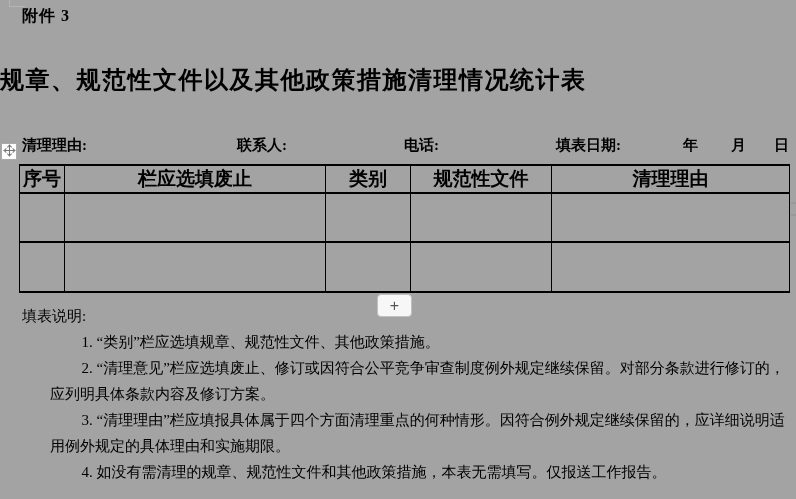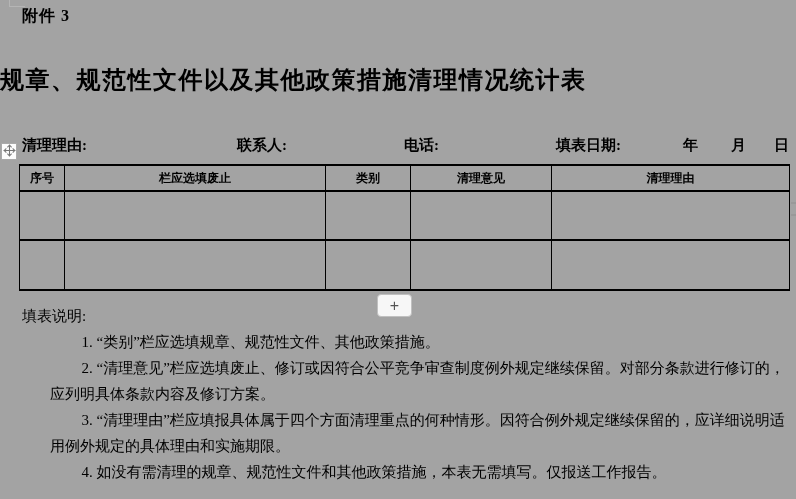--- a/index.html
+++ b/index.html
@@ -50,21 +50,21 @@
   
   .stat-table {
     position: absolute; left: 19px; top: 164px;
     border-collapse: collapse; table-layout: fixed;
     width: 770px;
   }
   .stat-table th, .stat-table td {
     border: 1px solid #000;
     border-top-width: 2px; border-bottom-width: 2px;
     padding: 0; text-align: center; vertical-align: middle;
-    font-size: 12px; overflow: hidden;
+    font-size: 19px; overflow: hidden;
   }
   .stat-table th { font-weight: bold; height: 26px; }
   .stat-table tr.body-row-1 td { height: 49px; }
   .stat-table tr.body-row-2 td { height: 50px; }
   
   .add-row-btn {
     position: absolute; left: 377px; top: 294px; width: 35px; height: 23px;
     background: #f7f7f7; border: 1px solid #c0c0c0; border-radius: 4px;
     display: flex; align-items: center; justify-content: center;
     font-family: "Liberation Sans", "DejaVu Sans", sans-serif;
@@ -120,21 +120,21 @@
         <col style="width:261px">
         <col style="width:85px">
       <col style="width:141px">
         <col style="width:238px">
     </colgroup>
     <tbody>
         <tr>
       <th>序号</th>
       <th>栏应选填废止</th>
       <th>类别</th>
-      <th>清理意见</th>
+      <th>规范性文件</th>
       <th>清理理由</th>
     </tr>
     <tr class="body-row-1">
       <td></td>
       <td></td>
       <td></td>
       <td></td>
       <td></td>
     </tr>
     <tr class="body-row-2">

